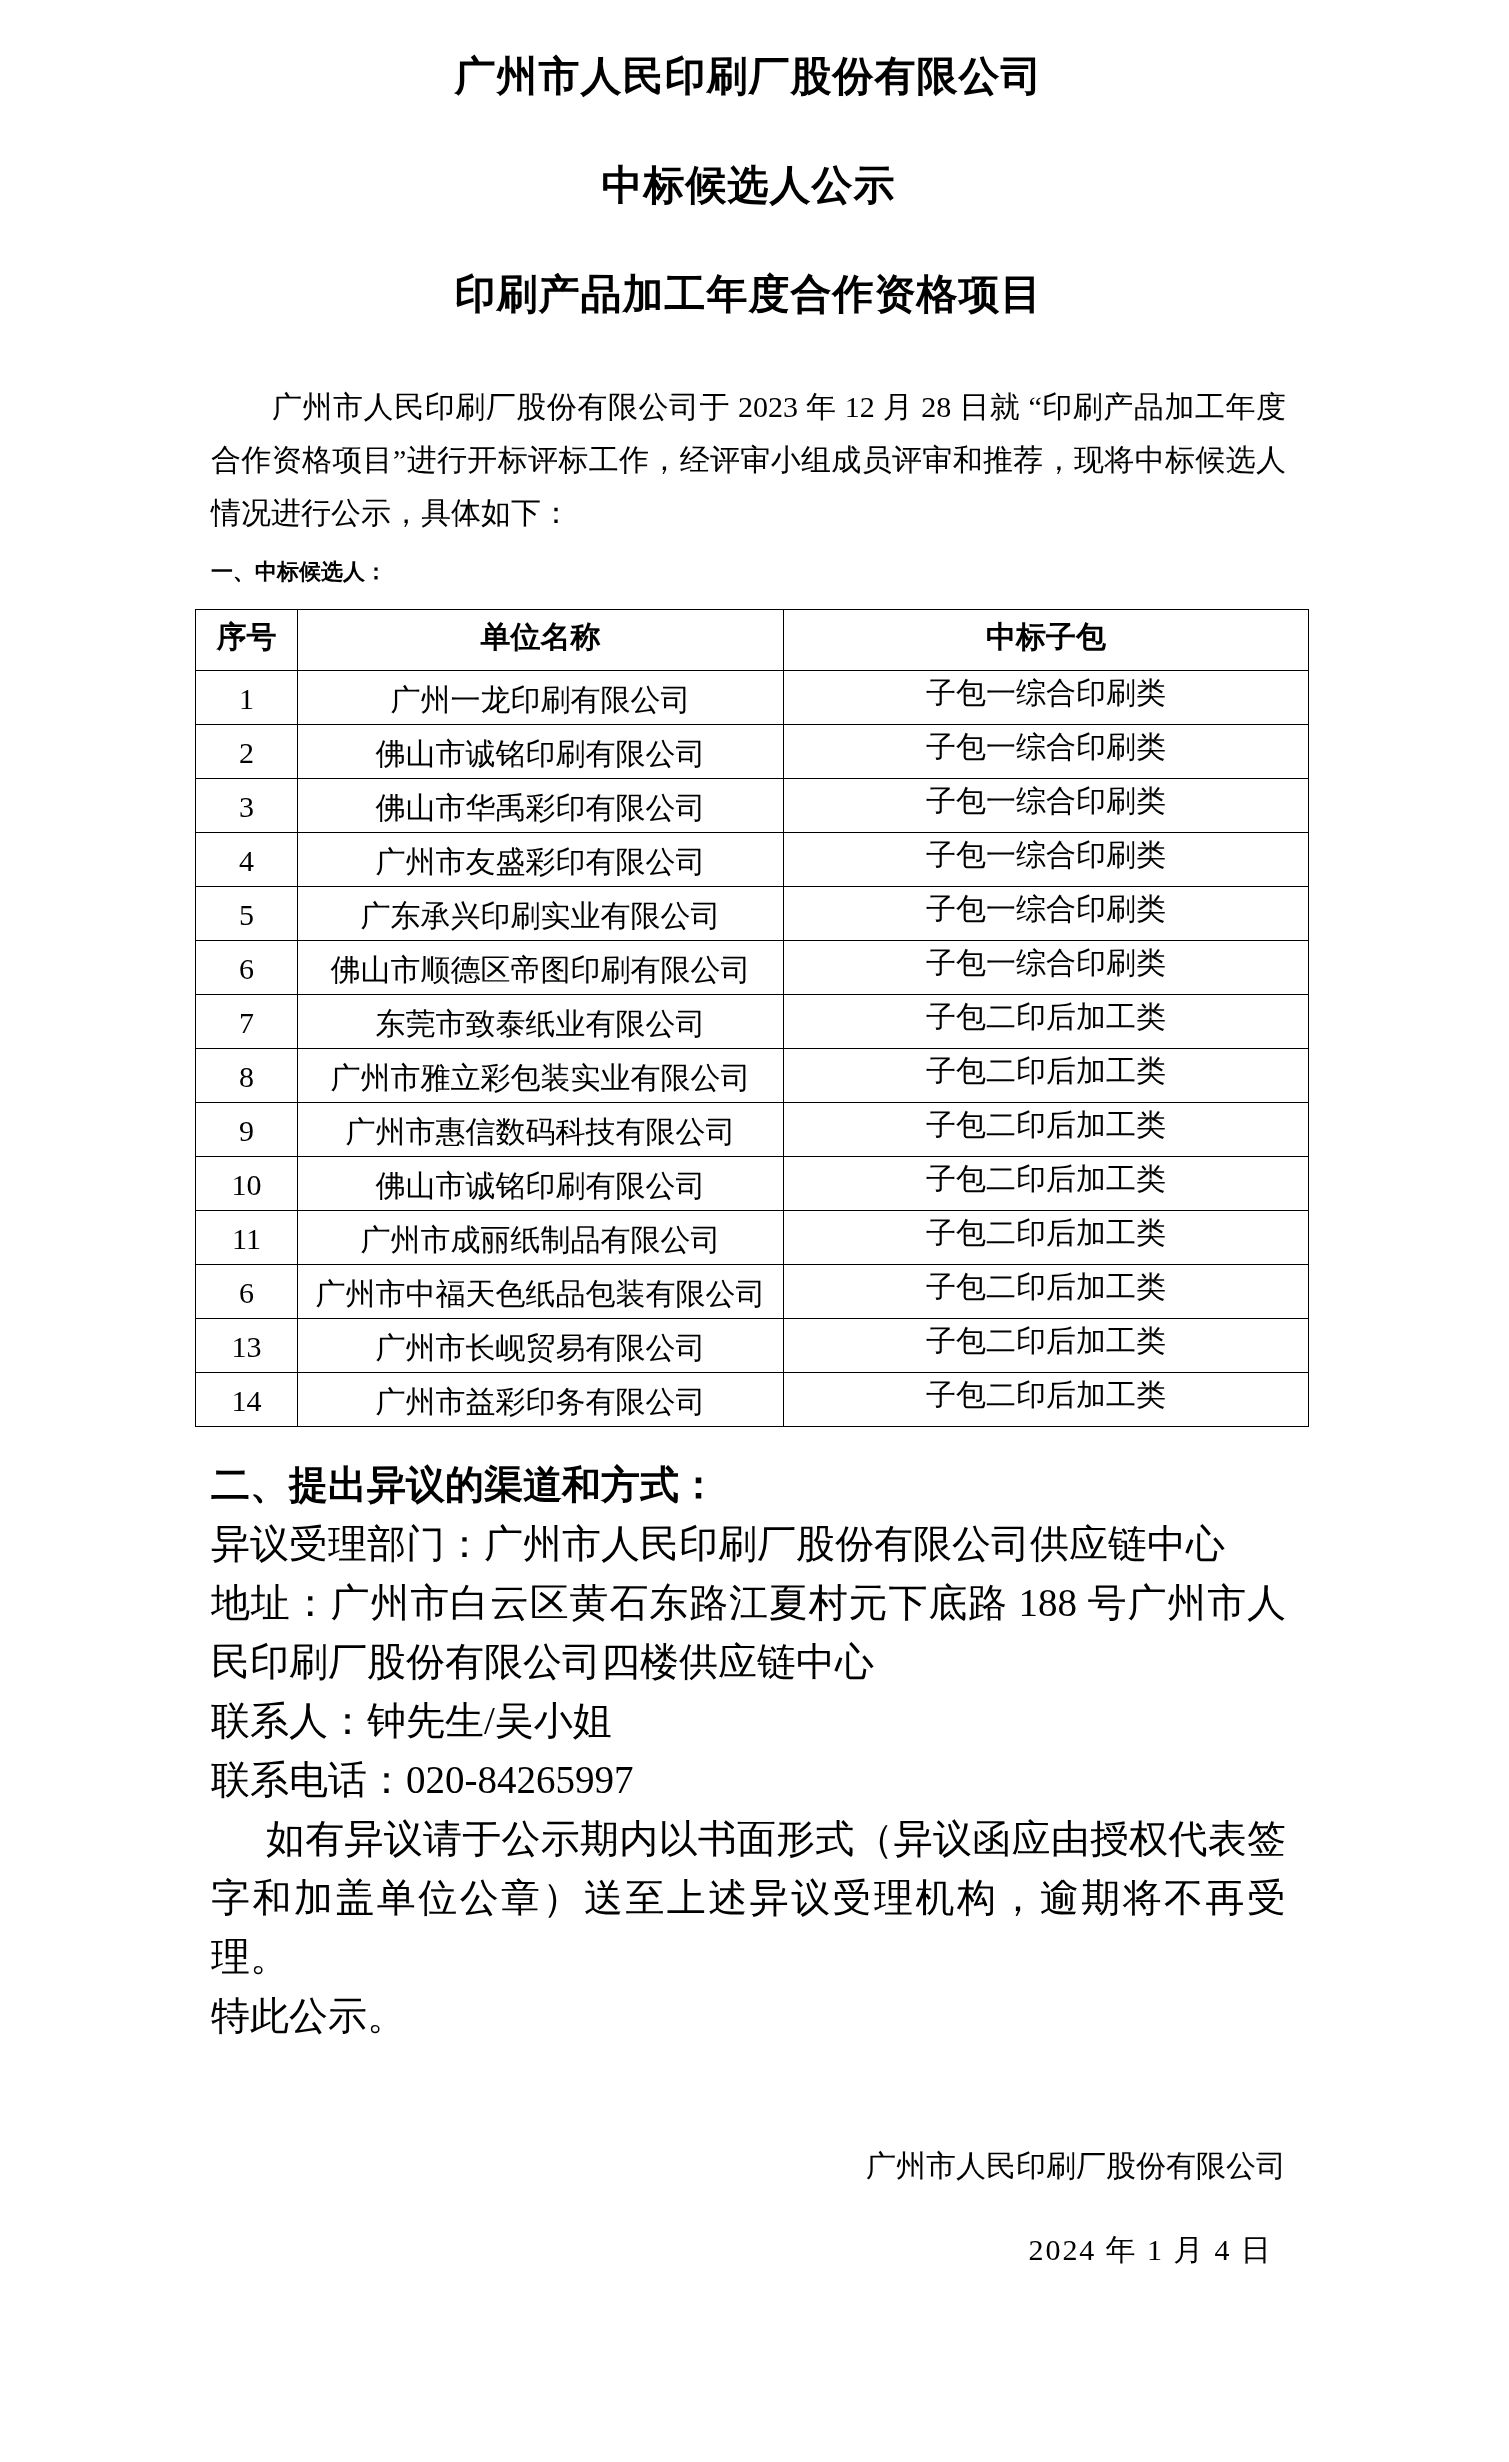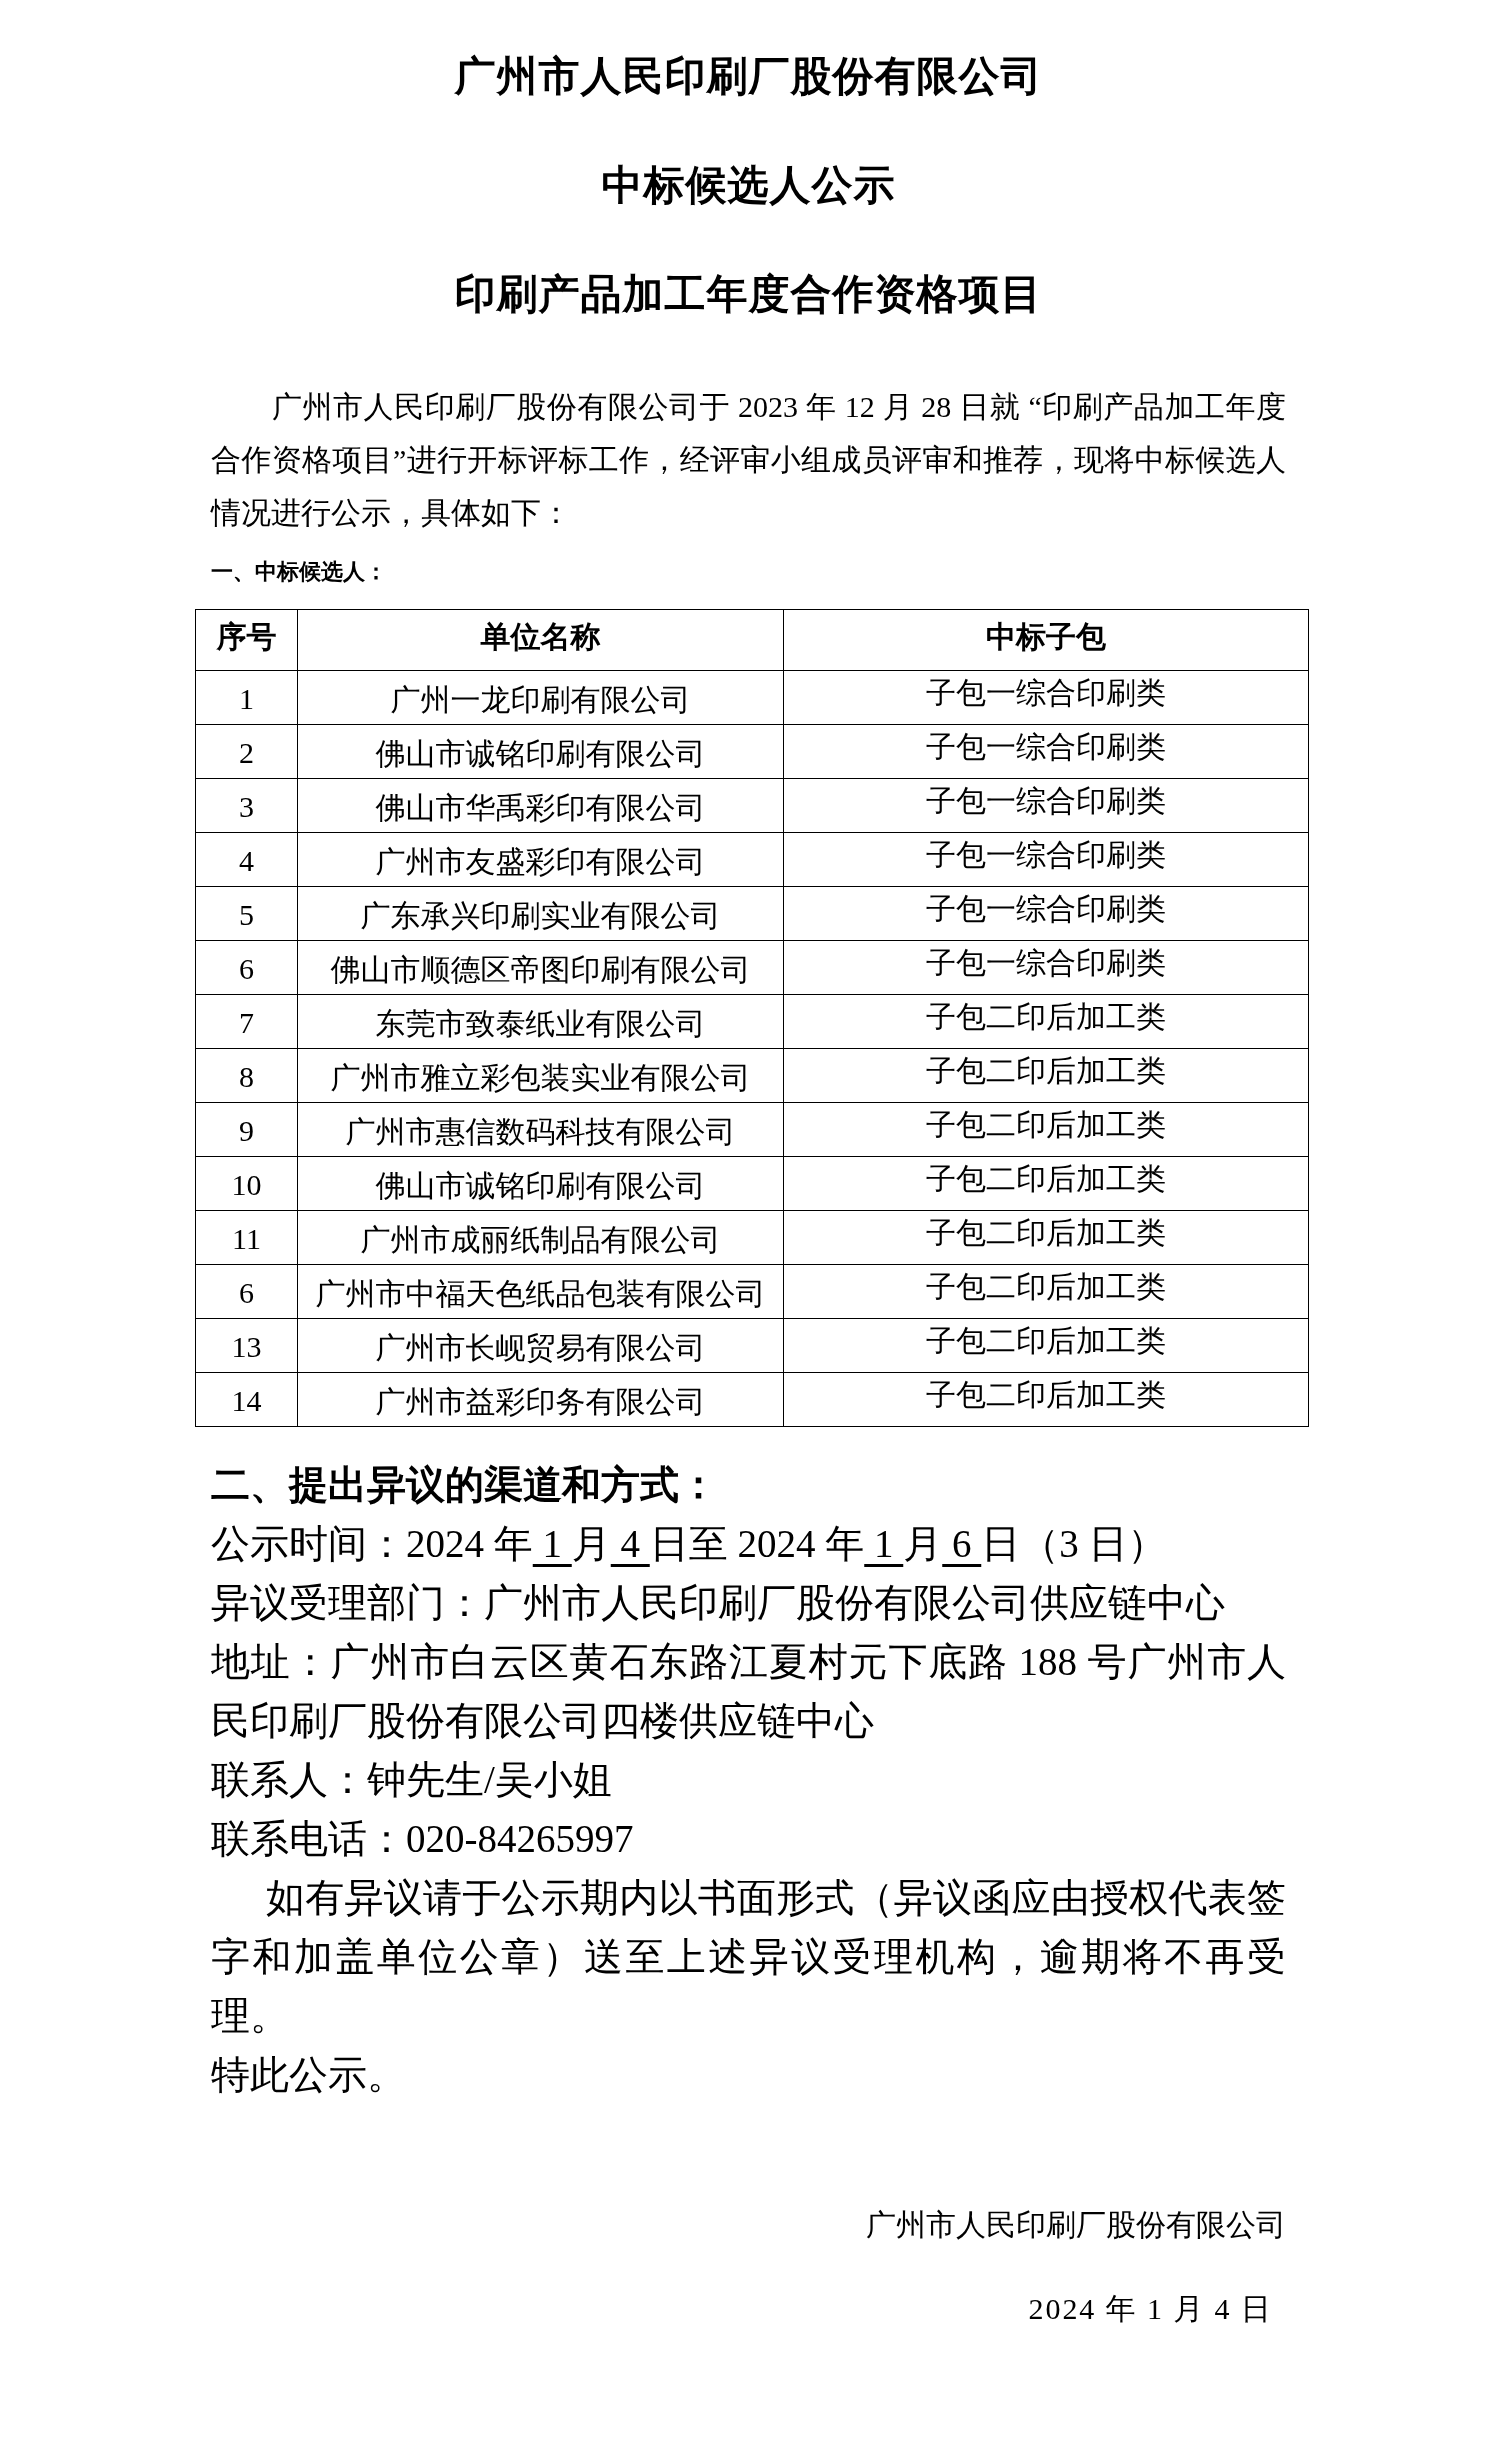--- a/index.html
+++ b/index.html
@@ -179,21 +179,20 @@
         <tr>
           <td class="col-no">14</td>
           <td class="col-company">广州市益彩印务有限公司</td>
           <td class="col-package">子包二印后加工类</td>
         </tr>
       </tbody>
   </table>
 
   <div class="sec2">
     <div class="sec2-heading">二、提出异议的渠道和方式：</div>
-    <div><span>公示时间：2024 年</span><span class="u"> 1 </span><span>月</span><span class="u"> 4 </span><span>日至 2024 年</span><span class="u"> 1 </span><span>月</span><span class="u"> 6 </span><span>日（3 日）</span></div>
     <div>异议受理部门：广州市人民印刷厂股份有限公司供应链中心</div>
     <div>地址：广州市白云区黄石东路江夏村元下底路 188 号广州市人民印刷厂股份有限公司四楼供应链中心</div>
     <div>联系人：钟先生/吴小姐</div>
     <div>联系电话：020-84265997</div>
     <div class="objection-note">如有异议请于公示期内以书面形式（异议函应由授权代表签字和加盖单位公章）送至上述异议受理机构，逾期将不再受理。</div>
     <div>特此公示。</div>
   </div>
 
   <div class="signature">
     <div class="sig-company">广州市人民印刷厂股份有限公司</div>

